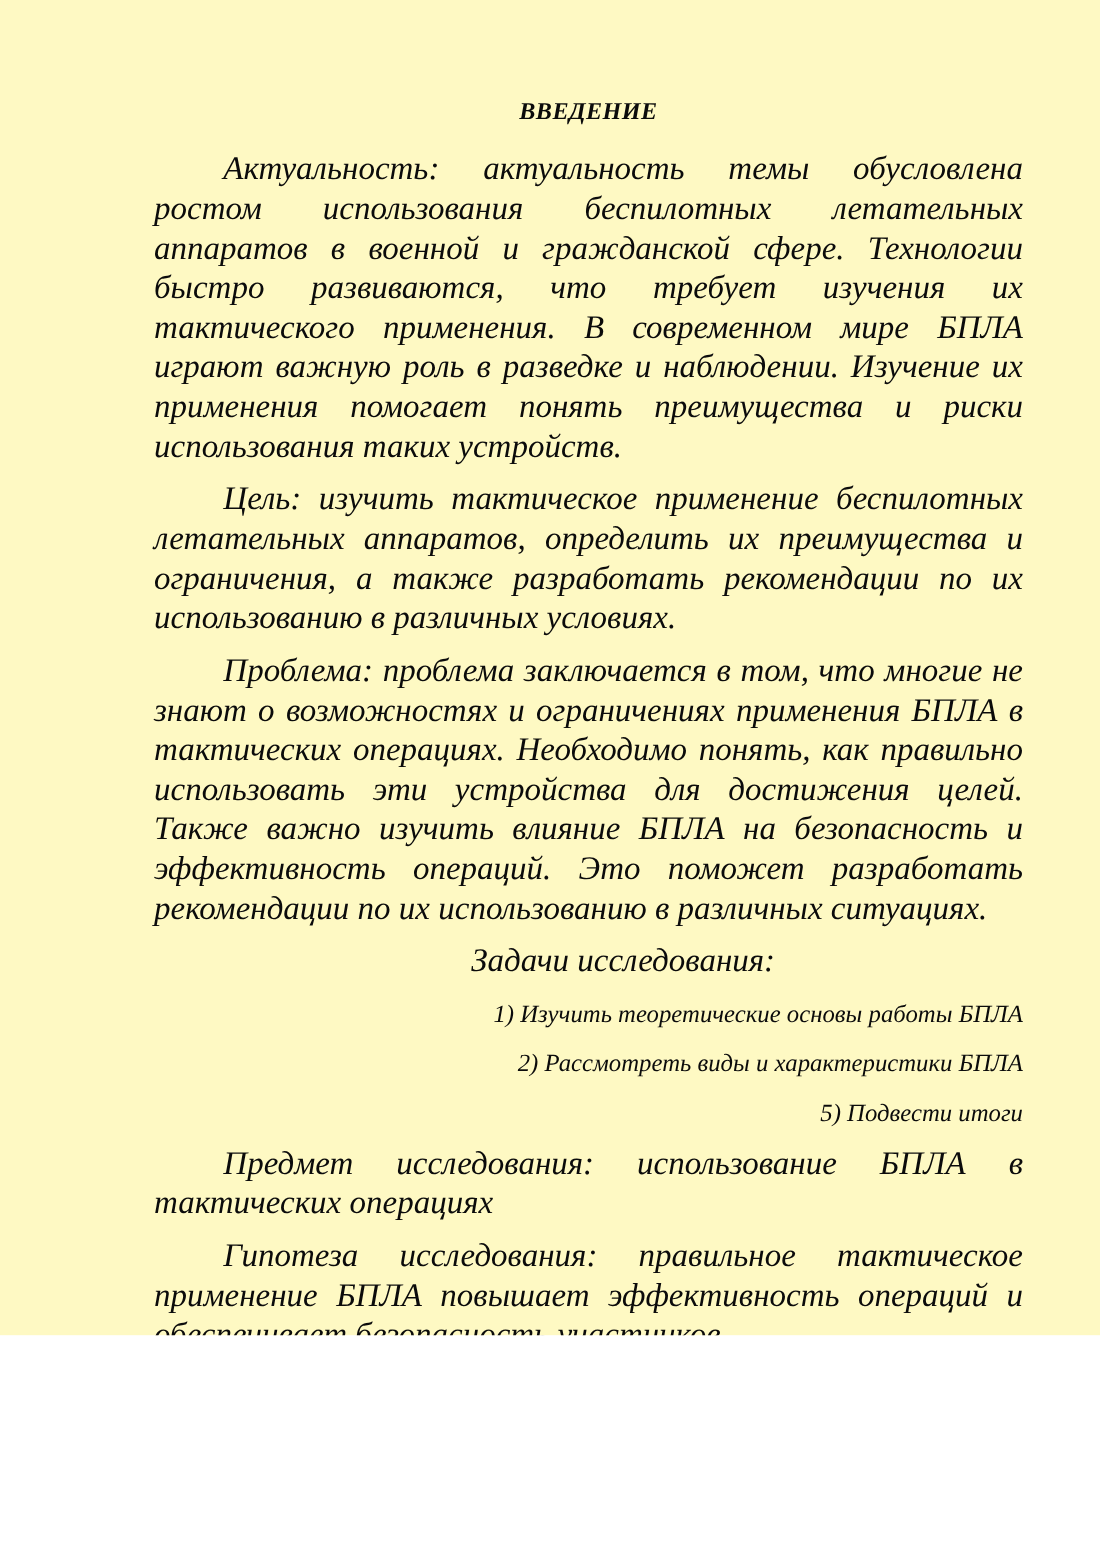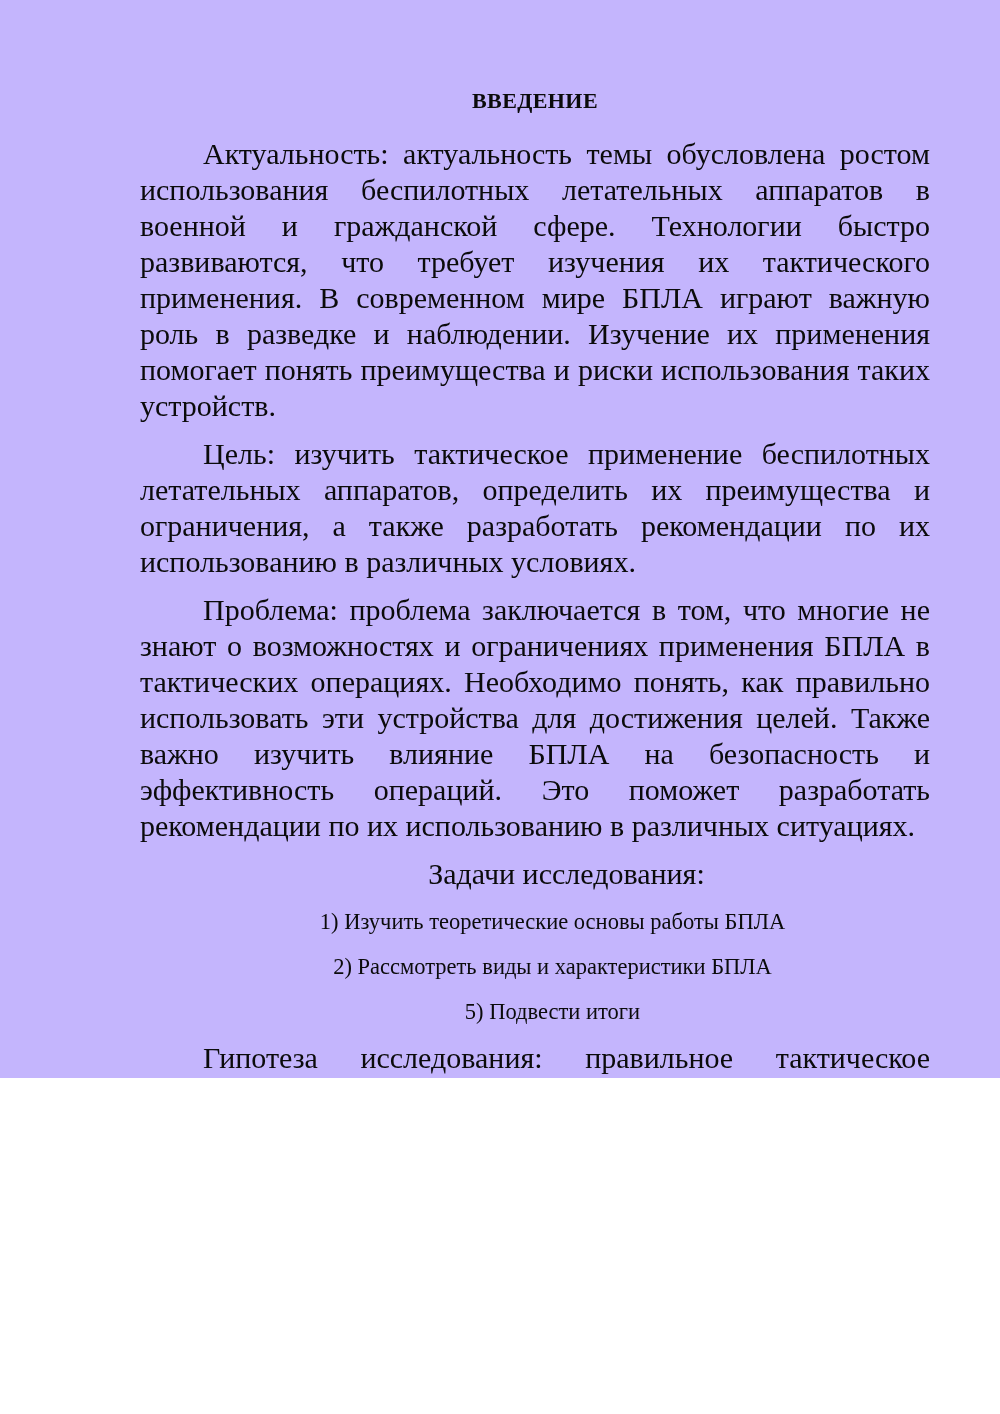--- a/index.html
+++ b/index.html
@@ -5,27 +5,28 @@
 <style>
   html, body {
     margin: 0;
     padding: 0;
     background: #ffffff;
   }
 
   .page {
     position: relative;
     width: 1000px;
-    height: 1078px;
+    height: 1214px;
     margin: 0 auto;
-    background: #c4b5fd;
+    background: #fef9c3;
     box-sizing: border-box;
     overflow: hidden;
     font-family: "Liberation Serif", "DejaVu Serif", serif;
     color: #0b0b0b;
+    font-style: italic;
   }
 
   .content {
     position: absolute;
     left: 140px;
     top: 88px;
     width: 790px;
   }
 
   .doc-title {
@@ -60,21 +61,21 @@
   .list-item {
     font-size: 22.5px;
     line-height: 36px;
     text-align: justify;
     text-justify: inter-word;
     text-indent: 35px;
     margin: 0 0 9px 0;
   }
 
   .list-item.short {
-    text-align: center;
+    text-align: right;
   }
 
   .page-number {
     position: absolute;
     left: 0;
     right: 0;
     top: 1330px;
     text-align: center;
     font-size: 19px;
     color: #5c5c5c;
@@ -98,20 +99,21 @@
 
     <p class="para last-left">Задачи исследования:</p>
 
     <ol class="list">
       <li class="list-item short">1) Изучить теоретические основы работы БПЛА</li>
       <li class="list-item short">2) Рассмотреть виды и характеристики БПЛА</li>
       <li class="list-item short">5) Подвести итоги</li>
     </ol>
 
 
+    <p class="para">Предмет исследования: использование БПЛА в тактических операциях</p>
 
     <p class="para">Гипотеза исследования: правильное тактическое применение БПЛА повышает эффективность операций и обеспечивает безопасность участников.</p>
 
   </div>
 
   <div class="page-number">3</div>
 
 </div>
 
 </body></html>

